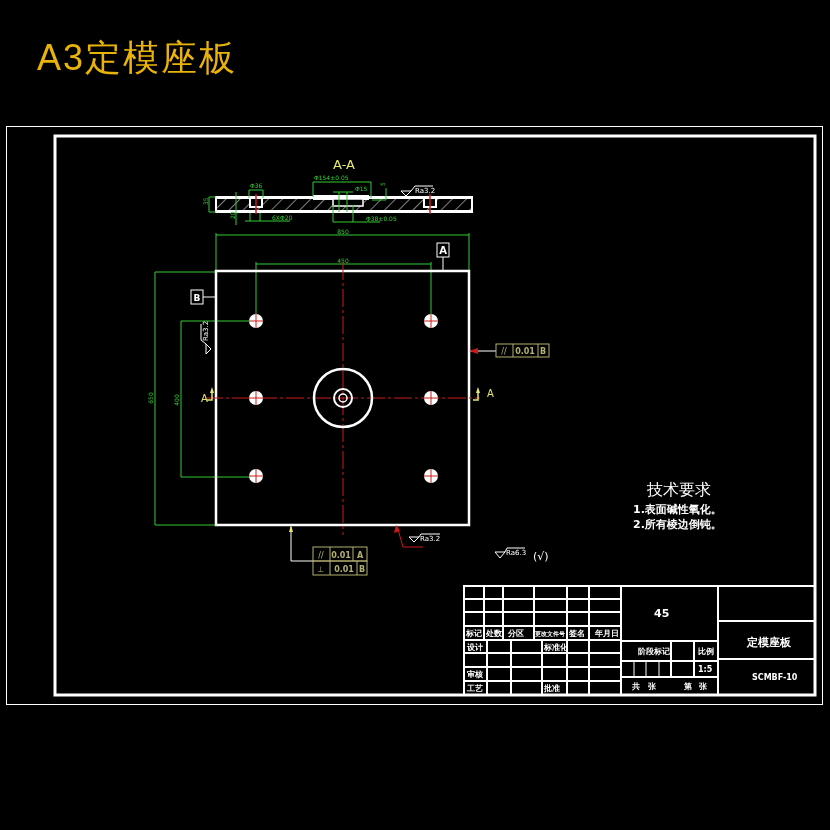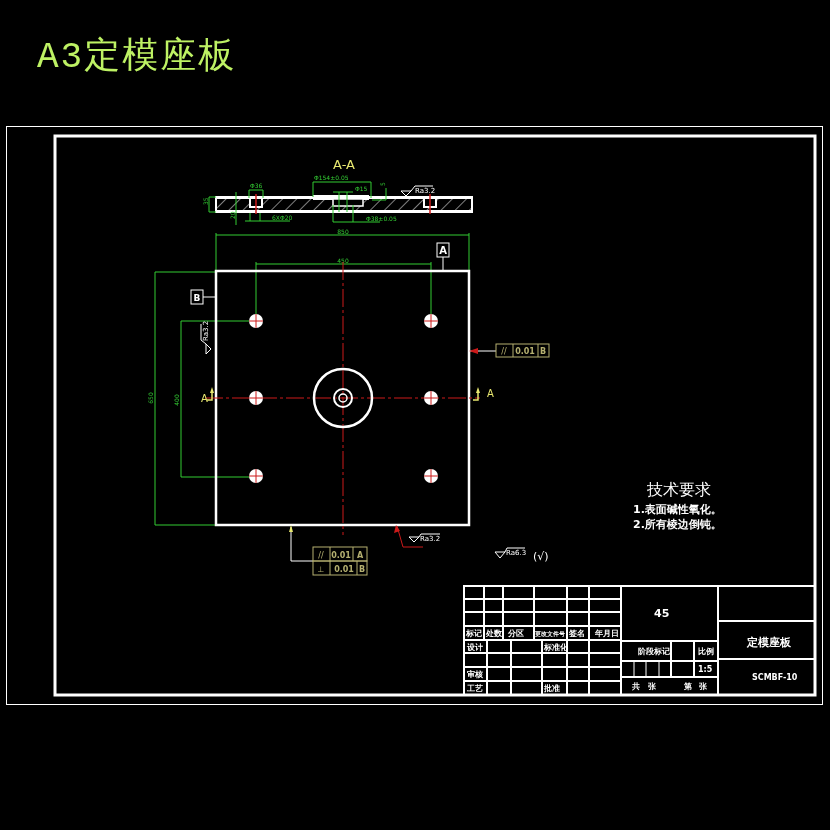--- a/index.html
+++ b/index.html
@@ -1,17 +1,17 @@
 <!DOCTYPE html>
 <html><head>
 <meta charset="utf-8">
 <style>
   html, body { margin:0; padding:0; background:#000; }
   body { width:830px; height:830px; position:relative; overflow:hidden; font-family:"DejaVu Sans", sans-serif; }
-  #title { position:absolute; left:37px; top:36px; color:#bef264; font-family:Liberation Mono, monospace; font-size:36px; letter-spacing:2px; line-height:44px; }
+  #title { position:absolute; left:37px; top:36px; color:#eab308; font-family:Liberation Sans, sans-serif; font-size:36px; letter-spacing:2px; line-height:44px; }
   svg#drawing { position:absolute; left:0; top:0; }
   .t { font-family:"DejaVu Sans", sans-serif; }
   .tb { font-family:"DejaVu Sans", sans-serif; font-weight:bold; }
 </style>
 </head>
 <body>
 
 <div id="title">A3定模座板</div>
 
 <svg id="drawing" width="830" height="830" viewBox="0 0 830 830">

